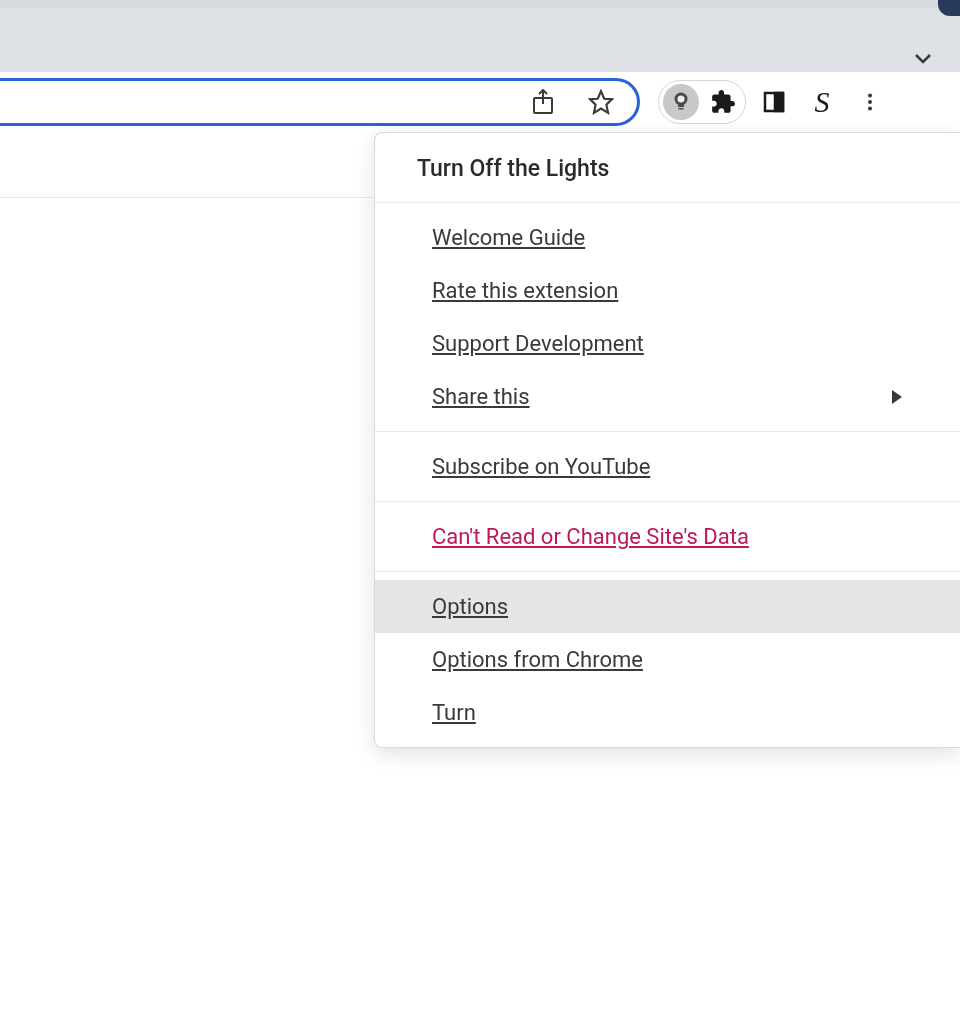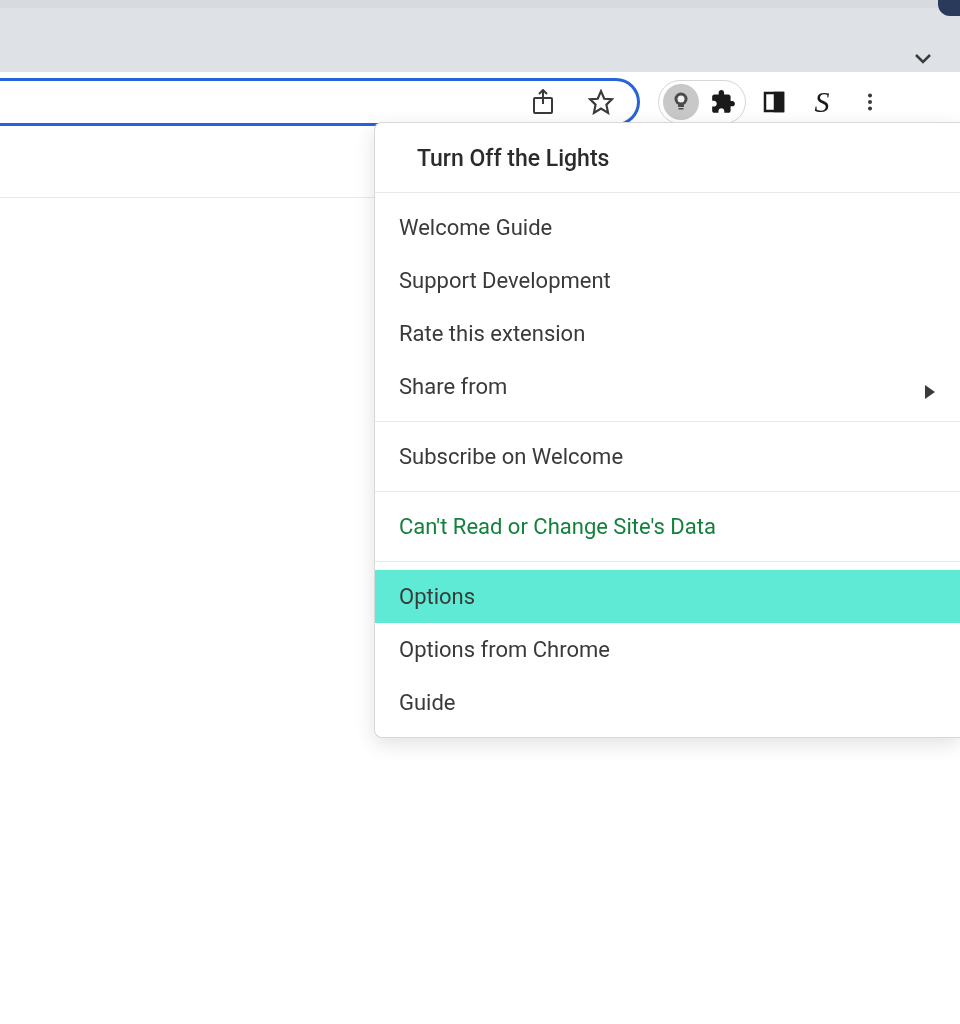--- a/index.html
+++ b/index.html
@@ -124,21 +124,21 @@
     
     .bookmarks-bar {
       height: 66px;
       background: #ffffff;
       border-bottom: 1px solid #e8e8e8;
     }
     
     
     .context-menu {
       position: absolute;
-      top: 122px;
+      top: 132px;
       left: 374px;
       right: 0;
       background: #ffffff;
       border: 1px solid #d8d8d8;
       border-right: none;
       border-top-left-radius: 8px;
       border-bottom-left-radius: 8px;
       box-shadow: 0 6px 20px rgba(0,0,0,0.12);
       overflow: hidden;
     }
@@ -154,35 +154,36 @@
     .menu-section {
       border-bottom: 1px solid #eaeaea;
       padding: 8px 0;
     }
     
     .menu-section:last-child {
       border-bottom: none;
     }
     
     .menu-item {
-      padding: 14px 24px;
+      padding: 14px 57px;
       font-size: 22px;
       color: #3a3a3a;
       cursor: pointer;
       display: flex;
-      align-items: flex-end;
+      align-items: center;
       justify-content: space-between;
+      text-decoration: underline;
     }
     
     .menu-item.highlighted {
-      background: #5eead4;
+      background: #e5e5e5;
     }
     
     .menu-item.disabled {
-      color: #15803d;
+      color: #be185d;
       cursor: default;
     }
     
     .submenu-arrow {
       color: #4a4a4a;
     }
     
     
     svg {
       display: block;
@@ -255,49 +256,49 @@
 <div class="bookmarks-bar"></div>
 
 <div class="context-menu">
   <div class="menu-title-row">Turn Off the Lights</div>
   <div id="menu-sections">
       <div class="menu-section">
         <div class="menu-item">
           <span>Welcome Guide</span>
         </div>
         <div class="menu-item">
+          <span>Rate this extension</span>
+        </div>
+        <div class="menu-item">
           <span>Support Development</span>
         </div>
         <div class="menu-item">
-          <span>Rate this extension</span>
-        </div>
-        <div class="menu-item">
-          <span>Share from</span>
+          <span>Share this</span>
           <span class="submenu-arrow">
             <svg width="12" height="14" viewBox="0 0 10 14" fill="#3a3a3a">
               <polygon points="0,0 10,7 0,14"></polygon>
             </svg>
           </span>
         </div>
       </div>
       <div class="menu-section">
         <div class="menu-item">
-          <span>Subscribe on Welcome</span>
+          <span>Subscribe on YouTube</span>
         </div>
       </div>
       <div class="menu-section">
         <div class="menu-item disabled">
           <span>Can't Read or Change Site's Data</span>
         </div>
       </div>
       <div class="menu-section">
         <div class="menu-item highlighted">
           <span>Options</span>
         </div>
         <div class="menu-item">
           <span>Options from Chrome</span>
         </div>
         <div class="menu-item">
-          <span>Guide</span>
+          <span>Turn</span>
         </div>
       </div>
     </div>
 </div>
 
 </body></html>

